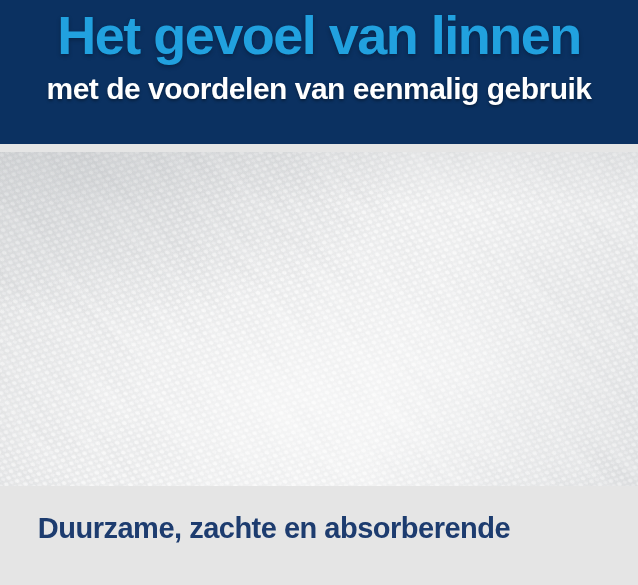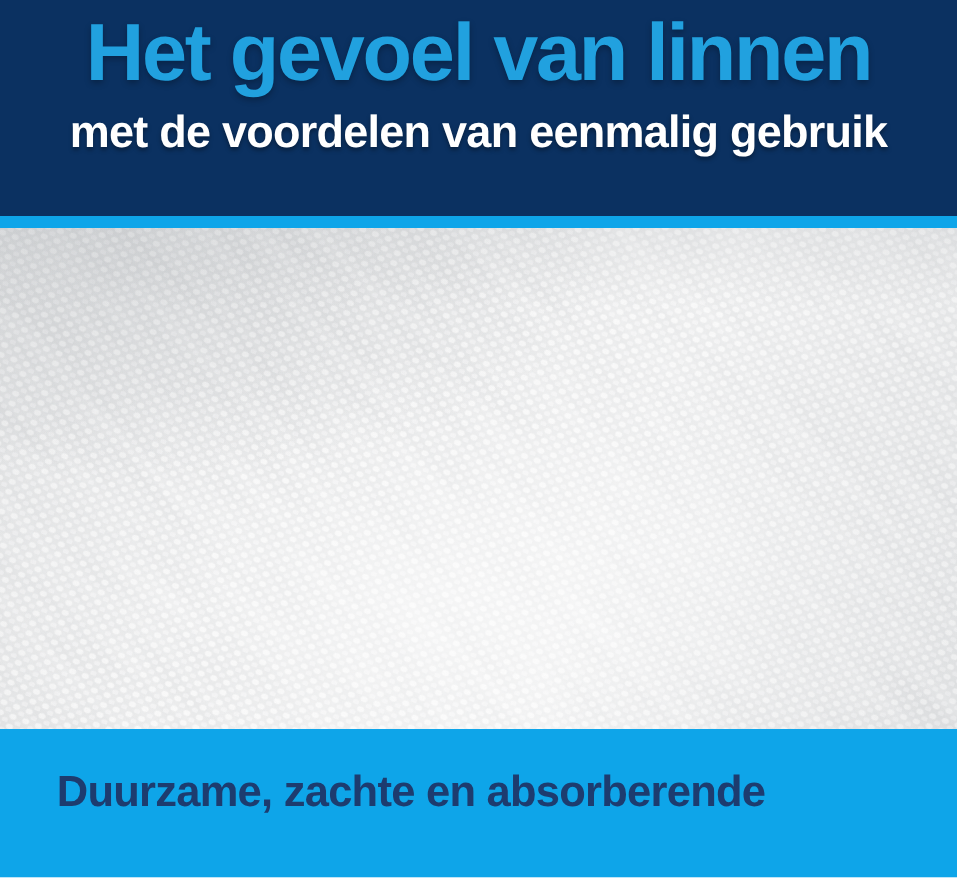--- a/index.html
+++ b/index.html
@@ -5,21 +5,21 @@
   html, body {
     margin: 0;
     padding: 0;
     background: #ffffff;
     font-family: "Liberation Sans", sans-serif;
   }
   .canvas {
     position: relative;
     width: 638px;
     height: 585px;
-    background: #0ea5e9;
+    background: #e5e5e5;
     overflow: hidden;
   }
   
   .hero {
     position: absolute;
     top: 0; left: 0;
     width: 638px;
     height: 144px;
     background: #0b3161;
     text-align: center;

